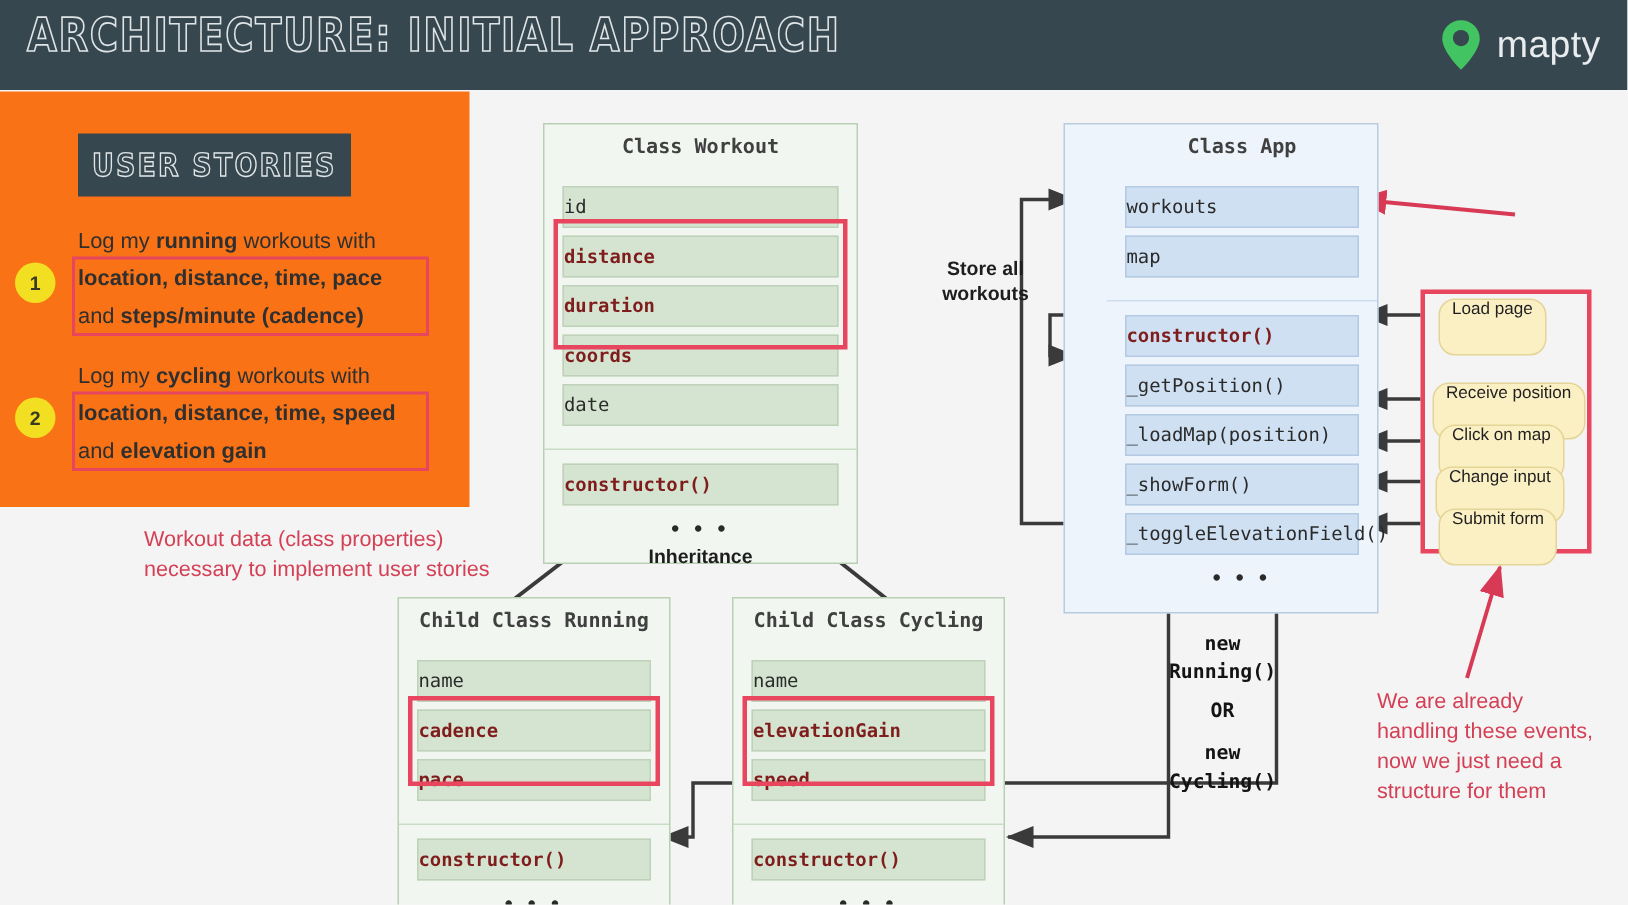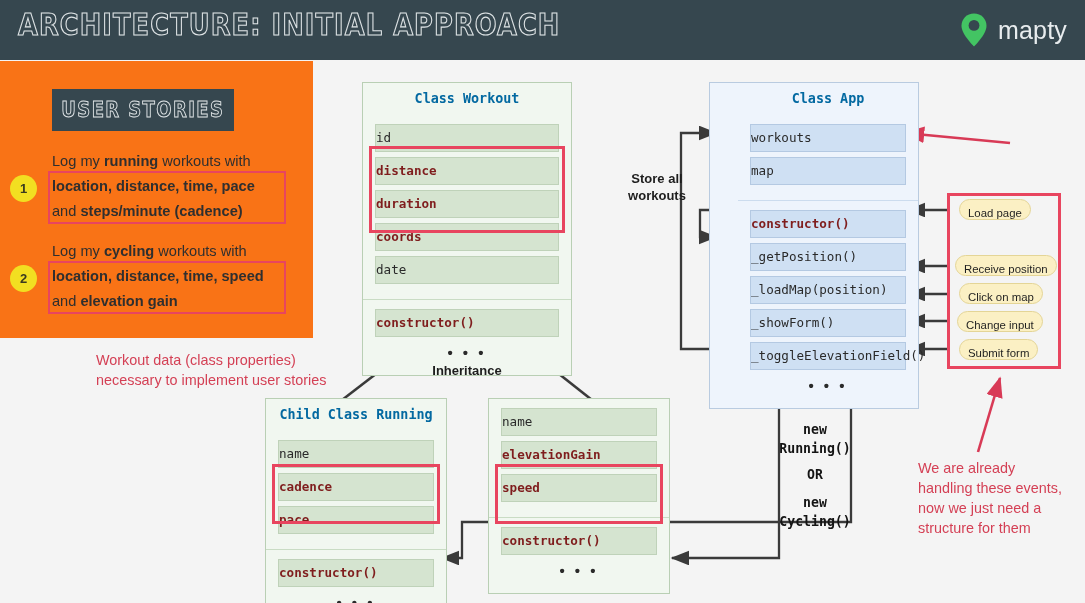--- a/index.html
+++ b/index.html
@@ -67,21 +67,21 @@
   .story-text b { font-weight: 700; }
   .hl-box {
     position: absolute; left: 48px; width: 238px; height: 53px;
     border: 2.5px solid #e8455f; top: 22px;
   }
 
   
   .cbox { position: absolute; }
   .cbox .title {
     font-family: "DejaVu Sans Mono", "Liberation Mono", monospace;
-    font-size: 13.4px; font-weight: 700; color: #0369a1;
+    font-size: 13.4px; font-weight: 700; color: #404040;
     text-align: center; padding: 8px 0 9px;
   }
   .cbox .sect { padding: 9px 12px 10px; }
   .row {
     font-family: "DejaVu Sans Mono", "Liberation Mono", monospace;
     font-size: 12.6px; text-align: left; color: #2a2a2a;
     padding: 5px 0 6px; margin-bottom: 5px;
   }
   .row.bold { font-weight: 700; color: #7f1d1d; }
   .dots {
@@ -119,24 +119,24 @@
     font-family: "DejaVu Sans Mono", "Liberation Mono", monospace;
     font-size: 13.2px; line-height: 19px; text-align: center;
   }
 
   
   .events-frame {
     position: absolute; left: 947px; top: 193px; width: 114px; height: 176px;
     border: 3px solid #e8455f;
   }
   .pill {
-    position: absolute; height: 21px; border-radius: 11px;
+    position: absolute; height: 38px; border-radius: 11px;
     background: #fbf0c4; border: 1px solid #e4d596;
     font-size: 11.4px; color: #1f1f1f;
-    display: flex; align-items: flex-end; justify-content: center;
+    display: flex; align-items: flex-start; justify-content: center;
     white-space: nowrap; padding: 0 8px;
   }
 
   svg.lines { position: absolute; inset: 0; width: 1085px; height: 603px; pointer-events: none; }
 </style>
 </head>
 <body>
 
 <div class="page">
 
@@ -252,20 +252,21 @@
       <div class="row bold">pace</div>
     </div>
     <div class="sect">
       <div class="row bold">constructor()</div>
       <div class="dots">• • •</div>
     </div>
   </div>
   <div class="redbox" style="left:272px; top:464px; width:168px; height:60px;"></div>
 
   <div class="cbox green" style="left:488px; top:398px; width:182px;">
+    <div class="title">Child Class Cycling</div>
     <div class="sect">
       <div class="row">name</div>
       <div class="row bold">elevationGain</div>
       <div class="row bold">speed</div>
     </div>
     <div class="sect">
       <div class="row bold">constructor()</div>
       <div class="dots">• • •</div>
     </div>
   </div>

